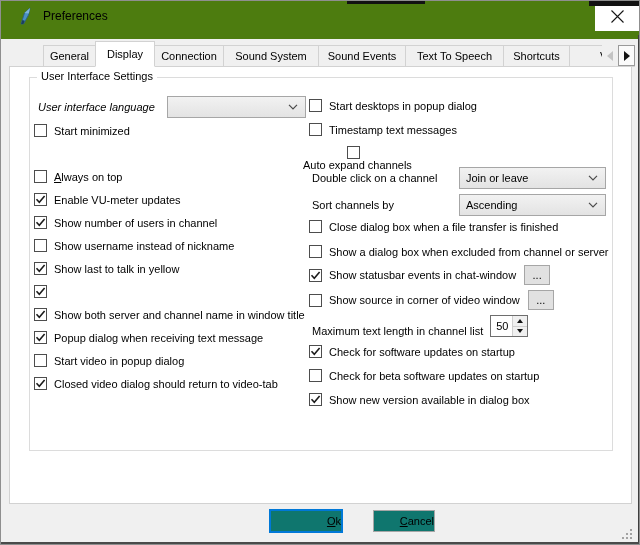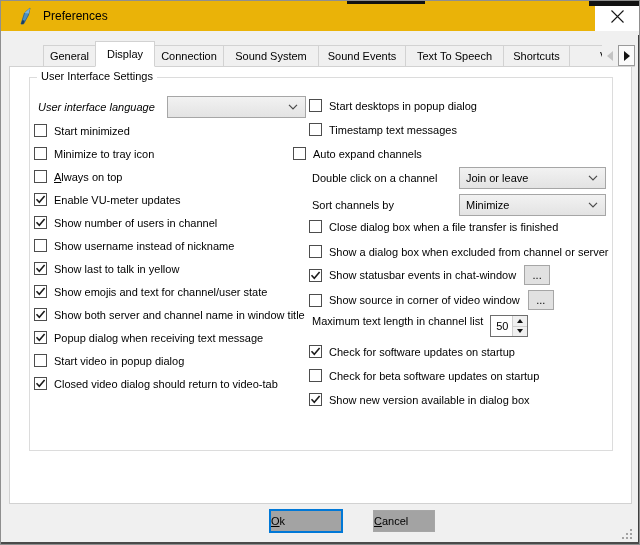--- a/index.html
+++ b/index.html
@@ -1,20 +1,20 @@
 <!DOCTYPE html>
 <html><head>
 <meta charset="utf-8">
 <style>
   html,body{margin:0;padding:0;background:#2a2a2a;}
   .stage{position:relative;width:640px;height:545px;background:#f0f0f0;
          font-family:"Liberation Sans",sans-serif;color:#000;overflow:hidden;
          border:1px solid #8f8f8f;box-sizing:border-box;}
   
-  .titlebar{position:absolute;left:0;top:0;width:100%;height:30px;background:#eab308;}
+  .titlebar{position:absolute;left:0;top:0;width:100%;height:38px;background:#4d7c0f;}
   .app-icon{position:absolute;left:13px;top:5px;width:20px;height:20px;}
   .win-title{position:absolute;left:42px;top:0;height:30px;line-height:30px;font-size:12px;}
   .close-btn{position:absolute;left:594px;top:0;width:45px;height:30px;display:flex;
              align-items:center;justify-content:center;background:#fff;}
   
   .tabstrip{position:absolute;left:10px;top:40px;width:592px;height:26px;display:flex;
             align-items:flex-end;overflow:hidden;z-index:3;padding-left:32px;}
   .tab{height:22px;box-sizing:border-box;background:#f0f0f0;border:1px solid #d2d2d2;
        display:flex;align-items:center;justify-content:center;font-size:11px;flex:none;}
   .tab+.tab{margin-left:-1px;}
@@ -35,38 +35,38 @@
   #rows-layer{position:absolute;left:0;top:0;width:100%;height:100%;z-index:4;}
   .cb-row{position:absolute;display:flex;align-items:center;height:15px;}
   .cb{width:13px;height:13px;box-sizing:border-box;border:1px solid #4d4d4d;background:#fff;
       margin-right:7px;flex:none;display:flex;align-items:center;justify-content:center;}
   .cb-label,.row-lbl,.val,.spin-val{font-size:11px;white-space:nowrap;}
   .abs-row{position:absolute;height:22px;}
   .row-lbl{position:absolute;left:0;top:5px;}
   .combo{position:absolute;top:0;height:22px;box-sizing:border-box;border:1px solid #a6a6a6;
          background:linear-gradient(#f2f2f2,#e3e3e3);display:flex;align-items:center;
          justify-content:space-between;padding:0 7px 0 6px;}
-  .flex-row{position:absolute;display:flex;align-items:flex-start;}
+  .flex-row{position:absolute;display:flex;align-items:flex-end;}
   .dots-btn{height:20px;width:26px;box-sizing:border-box;border:1px solid #a6a6a6;background:#e1e1e1;
             font-size:11px;line-height:15px;text-align:center;margin-left:8px;padding:0;
             font-family:"Liberation Sans",sans-serif;}
   .spin{width:38px;height:22px;box-sizing:border-box;border:1px solid #6e6e6e;background:#fff;
         display:flex;margin-left:7px;}
   .spin-val{flex:1;padding:4px 2px 0 5px;}
   .spin-btns{width:14px;border-left:1px solid #cfcfcf;display:flex;flex-direction:column;}
   .spin-btn{flex:1;background:#f0f0f0;display:flex;align-items:center;justify-content:center;}
   .spin-btn.down{border-top:1px solid #cfcfcf;}
   .tri-up{width:0;height:0;border-left:3px solid transparent;border-right:3px solid transparent;border-bottom:4px solid #111;}
   .tri-dn{width:0;height:0;border-left:3px solid transparent;border-right:3px solid transparent;border-top:4px solid #111;}
   
   #language-label{position:absolute;left:37px;top:100px;font-size:11px;z-index:4;font-style:italic;}
   #language-select{left:166px;top:95px;width:139px;z-index:4;}
   
-  .btn{position:absolute;box-sizing:border-box;background:#a3a3a3;font-size:11px;display:flex;
-       align-items:center;justify-content:flex-start;z-index:4;}
+  .btn{position:absolute;box-sizing:border-box;background:#0f766e;font-size:11px;display:flex;
+       align-items:center;justify-content:flex-end;z-index:4;}
   #ok-btn{left:268px;top:508px;width:74px;height:24px;border:2px solid #0078d7;}
   #cancel-btn{left:352px;top:509px;width:62px;height:22px;border:1px solid #a6a6a6;margin-left:20px;}
   
   .grip{position:absolute;left:620px;top:527px;z-index:5;}
   .frag{position:absolute;z-index:6;}
   #frag-top-mid{left:346px;top:0;width:78px;height:3px;background:#121212;}
   #frag-top-right{left:588px;top:0;width:52px;height:5px;background:#121212;}
   #frag-right{left:637px;top:34px;width:3px;height:511px;background:#3f3f3f;}
   #frag-bottom{left:0;top:541px;width:640px;height:4px;background:#4a4a4a;}
   u{text-decoration:underline;}
@@ -133,24 +133,20 @@
     <svg width="10" height="6" viewBox="0 0 10 6">
       <path d="M1 0.8 L5 4.8 L9 0.8" fill="none" stroke="#4a4a4a" stroke-width="1.2"></path>
     </svg>
   </div>
 
   <div id="rows-layer">
       <div class="cb-row" style="left: 33px; top: 122px;">
         <span class="cb"></span>
         <span class="cb-label">Start minimized</span>
       </div>
-      <div class="cb-row" style="left: 33px; top: 145px;">
-        <span class="cb"></span>
-        <span class="cb-label">Minimize to tray icon</span>
-      </div>
       <div class="cb-row" style="left: 33px; top: 168px;">
         <span class="cb"></span>
         <span class="cb-label"><u>A</u>lways on top</span>
       </div>
       <div class="cb-row" style="left: 33px; top: 191px;">
         <span class="cb">
           <svg width="11" height="11" viewBox="0 0 11 11">
             <path d="M1.5 5.2 L4.3 8.2 L9.6 2.1" fill="none" stroke="#1b1b1b" stroke-width="1.6"></path>
           </svg>
         </span>
@@ -175,21 +171,20 @@
           </svg>
         </span>
         <span class="cb-label">Show last to talk in yellow</span>
       </div>
       <div class="cb-row" style="left: 33px; top: 283px;">
         <span class="cb">
           <svg width="11" height="11" viewBox="0 0 11 11">
             <path d="M1.5 5.2 L4.3 8.2 L9.6 2.1" fill="none" stroke="#1b1b1b" stroke-width="1.6"></path>
           </svg>
         </span>
-        <span class="cb-label">Show emojis and text for channel/user state</span>
       </div>
       <div class="cb-row" style="left: 33px; top: 306px;">
         <span class="cb">
           <svg width="11" height="11" viewBox="0 0 11 11">
             <path d="M1.5 5.2 L4.3 8.2 L9.6 2.1" fill="none" stroke="#1b1b1b" stroke-width="1.6"></path>
           </svg>
         </span>
         <span class="cb-label">Show both server and channel name in window title</span>
       </div>
       <div class="cb-row" style="left: 33px; top: 329px;">
@@ -213,37 +208,37 @@
         <span class="cb-label">Closed video dialog should return to video-tab</span>
       </div>
       <div class="cb-row" style="left: 308px; top: 97px;">
         <span class="cb"></span>
         <span class="cb-label">Start desktops in popup dialog</span>
       </div>
       <div class="cb-row" style="left: 308px; top: 121px;">
         <span class="cb"></span>
         <span class="cb-label">Timestamp text messages</span>
       </div>
-      <div class="cb-row" style="left: 292px; top: 145px;">
+      <div class="cb-row" style="left: 302px; top: 145px; flex-direction: column;">
         <span class="cb"></span>
         <span class="cb-label">Auto expand channels</span>
       </div>
       <div class="abs-row" style="left: 311px; top: 166px; width: 300px;">
         <span class="row-lbl">Double click on a channel</span>
         <div class="combo" style="left: 147px; width: 147px;">
           <span class="val">Join or leave</span>
           <svg width="10" height="6" viewBox="0 0 10 6">
             <path d="M1 0.8 L5 4.8 L9 0.8" fill="none" stroke="#4a4a4a" stroke-width="1.2"></path>
           </svg>
         </div>
       </div>
       <div class="abs-row" style="left: 311px; top: 193px; width: 300px;">
         <span class="row-lbl">Sort channels by</span>
         <div class="combo" style="left: 147px; width: 147px;">
-          <span class="val">Minimize</span>
+          <span class="val">Ascending</span>
           <svg width="10" height="6" viewBox="0 0 10 6">
             <path d="M1 0.8 L5 4.8 L9 0.8" fill="none" stroke="#4a4a4a" stroke-width="1.2"></path>
           </svg>
         </div>
       </div>
       <div class="cb-row" style="left: 308px; top: 218px;">
         <span class="cb"></span>
         <span class="cb-label">Close dialog box when a file transfer is finished</span>
       </div>
       <div class="cb-row" style="left: 308px; top: 243px;">

